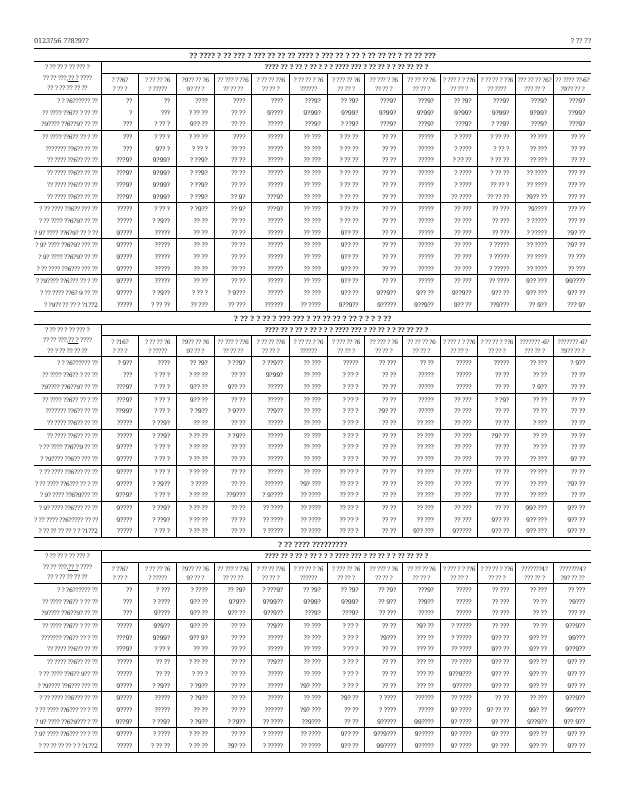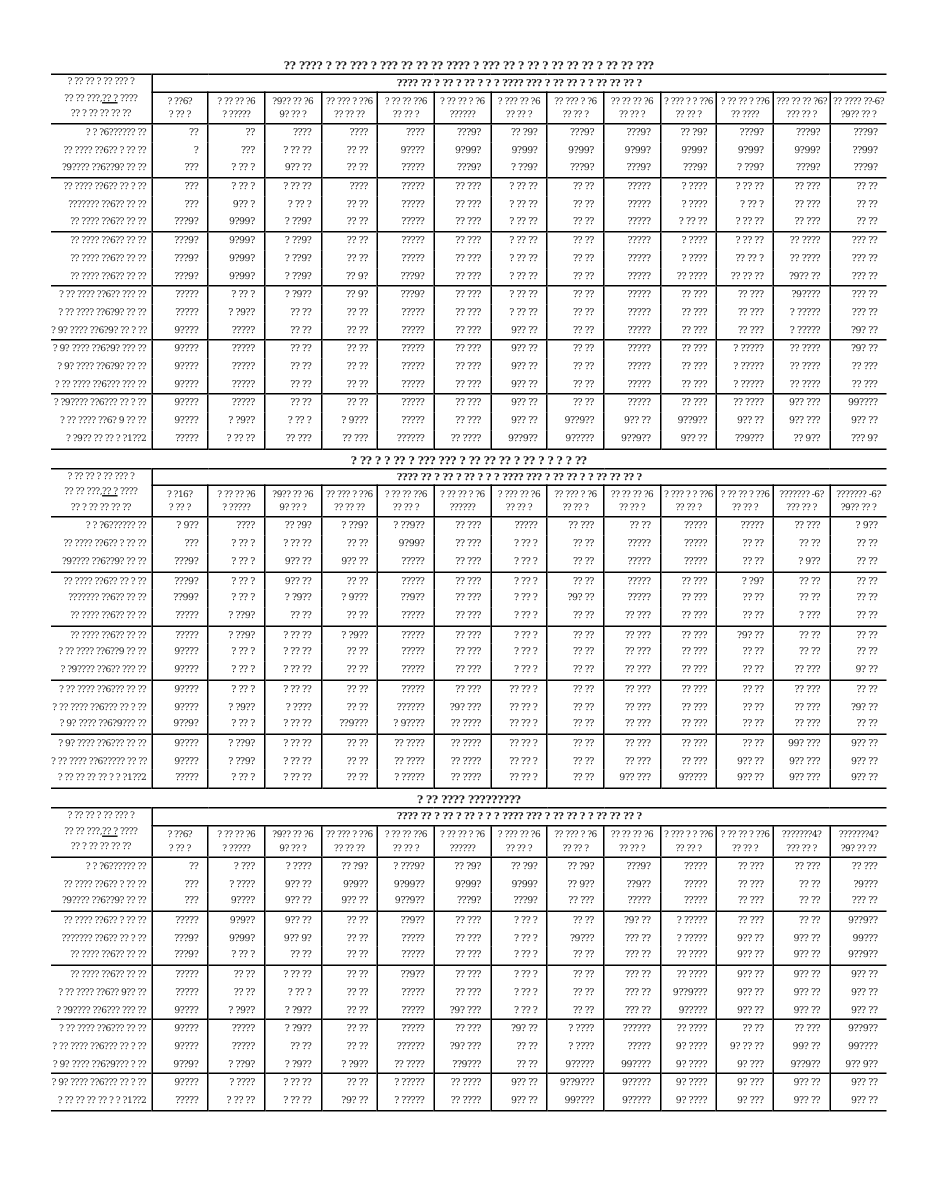--- a/index.html
+++ b/index.html
@@ -55,20 +55,24 @@
     border-left:none; padding-right:3px; font-size:6.1px; letter-spacing:-0.35px;
   }
   tr.grp td { border-top:1px solid #000; }
   .u { text-decoration:underline; }
 </style>
 </head>
 <body>
 
 <div class="page">
   <div class="content">
+    <div class="doc-header">
+      <span>0123?56 7?8?9??</span>
+      <span>? ?? ??</span>
+    </div>
     <div id="tables">
         <div class="tbl-title">??  ???? ? ?? ??? ? ??? ?? ??  ?? ???? ? ???  ?? ? ?? ? ?? ?? ?? ? ?? ?? ???</div>
         <table>
           <colgroup>
             <col class="lab">
             <col>
             <col>
             <col>
             <col>
             <col>

